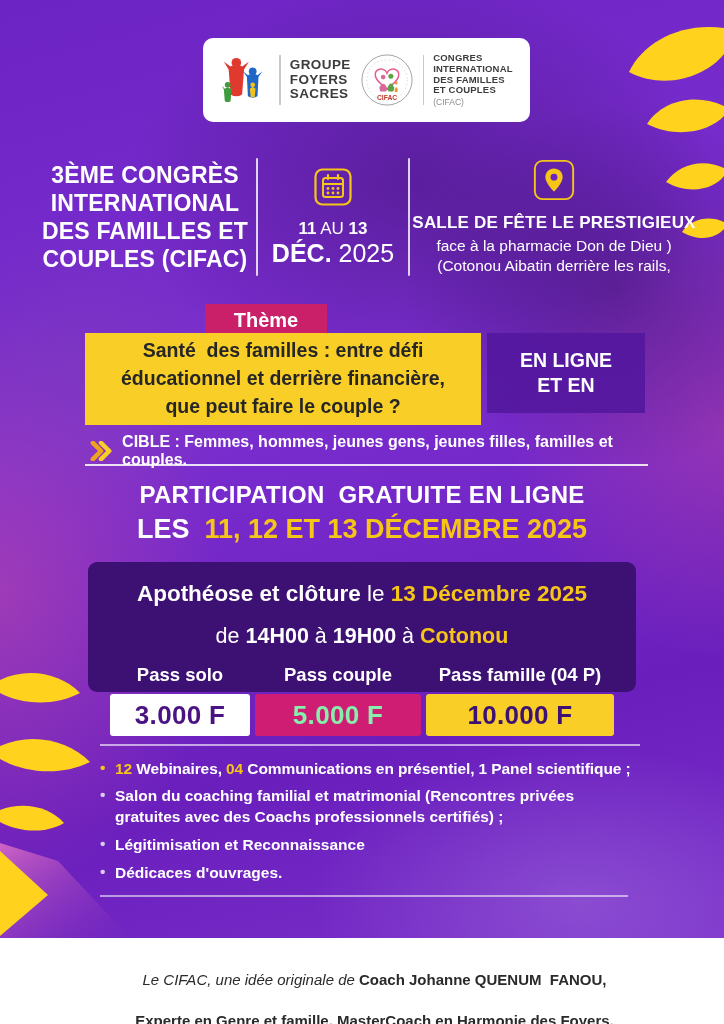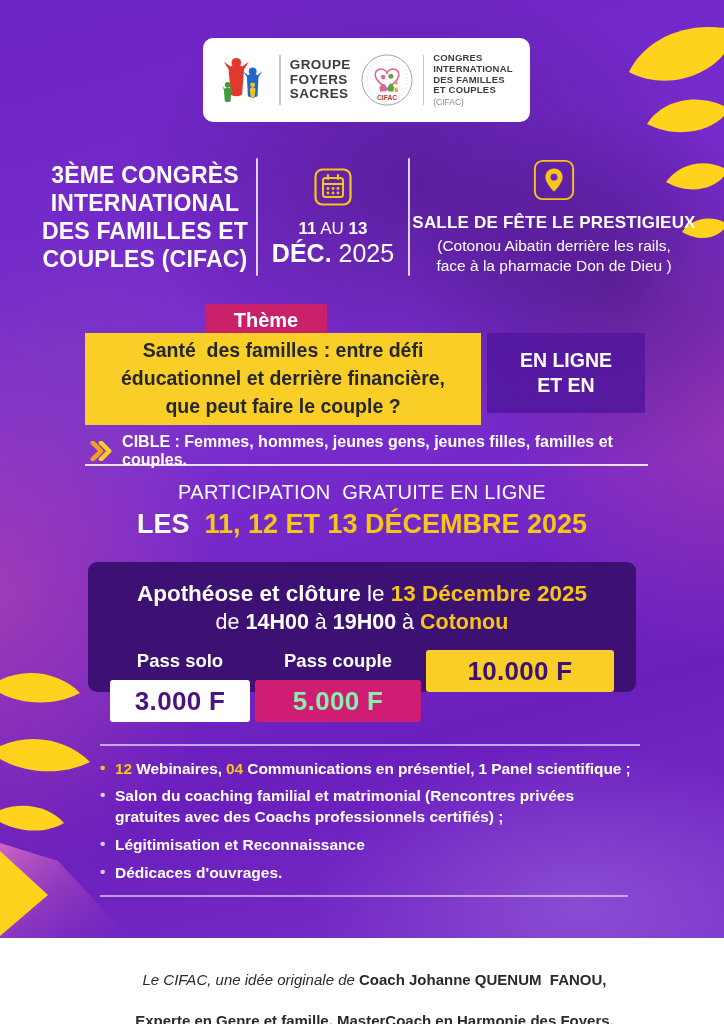--- a/index.html
+++ b/index.html
@@ -49,31 +49,31 @@
     justify-content:center;text-align:center;line-height:1.3;}
 
   
   .cible-row{position:absolute;left:90px;top:433px;width:570px;display:flex;align-items:center;gap:10px;
     color:#fff;font-size:16px;font-weight:600;white-space:nowrap;}
   .cible-row b{font-weight:800;}
   .rule1{position:absolute;left:85px;top:464px;width:563px;height:2px;background:rgba(255,255,255,.85);}
 
   
   .participation{position:absolute;left:0;top:481px;width:724px;text-align:center;color:#fff;}
-  .part-l1{font-size:20px;font-weight:400;letter-spacing:.3px;}
+  .part-l1{font-size:24px;font-weight:700;letter-spacing:.3px;}
   .part-l2{font-size:27px;font-weight:800;margin-top:5px;}
   .part-l2 .dates{color:#F5C518;}
 
   
   .closing-box{position:absolute;left:88px;top:562px;width:548px;height:130px;background:#3D1173;
     border-radius:9px;color:#fff;text-align:center;box-sizing:border-box;padding-top:19px;}
   .close-l1{font-size:22.5px;font-weight:800;}
   .close-l1 .mid{font-weight:400;}
   .close-l1 .date{color:#F5C518;}
-  .close-l2{font-size:21.5px;font-weight:800;margin-top:3px;}
+  .close-l2{font-size:21.5px;font-weight:800;margin-top:17px;}
   .close-l2 .lt{font-weight:400;}
   .close-l2 .city{color:#F5C518;}
   .passes{display:flex;justify-content:space-between;padding:0 22px;margin-top:15px;}
   .pass{text-align:center;}
   .pass .lbl{font-size:18.5px;font-weight:600;margin-bottom:8px;}
   .price{height:42px;line-height:42px;border-radius:3px;font-size:26px;font-weight:700;letter-spacing:.3px;}
   .pass-solo{width:140px;}  .pass-solo .price{background:#fff;color:#4A1283;}
   .pass-couple{width:166px;} .pass-couple .price{background:#D01D74;color:#86efac;}
   .pass-famille{width:188px;} .pass-famille .price{background:#F8CE27;color:#3D1173;}
 
@@ -196,22 +196,22 @@
     </div>
     <div class="vdiv"></div>
     <div class="col-venue">
       <svg width="44" height="44" viewBox="0 0 46 46">
         <rect x="3" y="3" width="40" height="40" rx="8" fill="none" stroke="#F5C518" stroke-width="2"></rect>
         <path fill="#F5C518" d="M23 11 C 17.8 11 14 15 14 20 C 14 26.5 23 35 23 35 C 23 35 32 26.5 32 20 C 32 15 28.2 11 23 11 Z"></path>
         <circle cx="23" cy="20" r="3.6" fill="#6d24c4"></circle>
       </svg>
       <div class="venue-name">SALLE DE FÊTE LE PRESTIGIEUX</div>
       <div class="venue-addr">
+        <div>face à la pharmacie Don de Dieu )</div>
         <div>(Cotonou Aibatin derrière les rails,</div>
-        <div>face à la pharmacie Don de Dieu )</div>
       </div>
     </div>
   </div>
 
   <div class="theme-badge">
     <span>Thème</span>
   </div>
   <div class="theme-box pre">
     <div>Santé  des familles : entre défi</div>
     <div>éducationnel et derrière financière,</div>
@@ -242,20 +242,21 @@
     <div class="passes">
       <div class="pass pass-solo">
         <div class="lbl">Pass solo</div>
         <div class="price">3.000 F</div>
       </div>
       <div class="pass pass-couple">
         <div class="lbl">Pass couple</div>
         <div class="price">5.000 F</div>
       </div>
       <div class="pass pass-famille">
+        <div class="lbl">Pass famille (04 P)</div>
         <div class="price">10.000 F</div>
       </div>
     </div>
   </div>
 
   <div class="programme">
     <div class="prog-head">
       <span class="prog-line"></span>
     </div>
     <ul class="prog-list">

